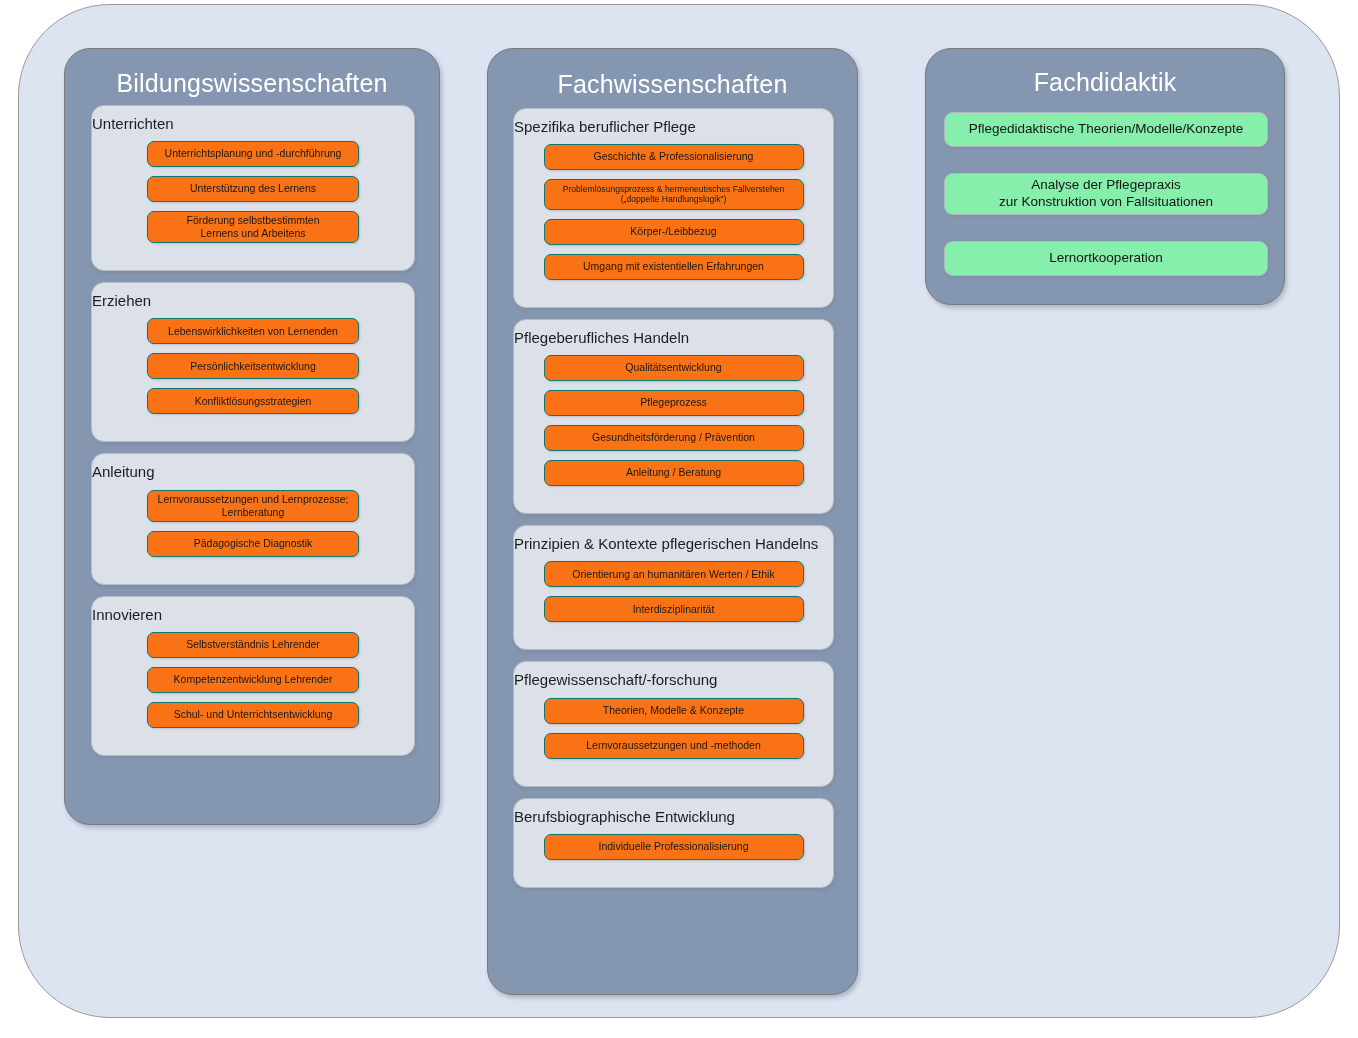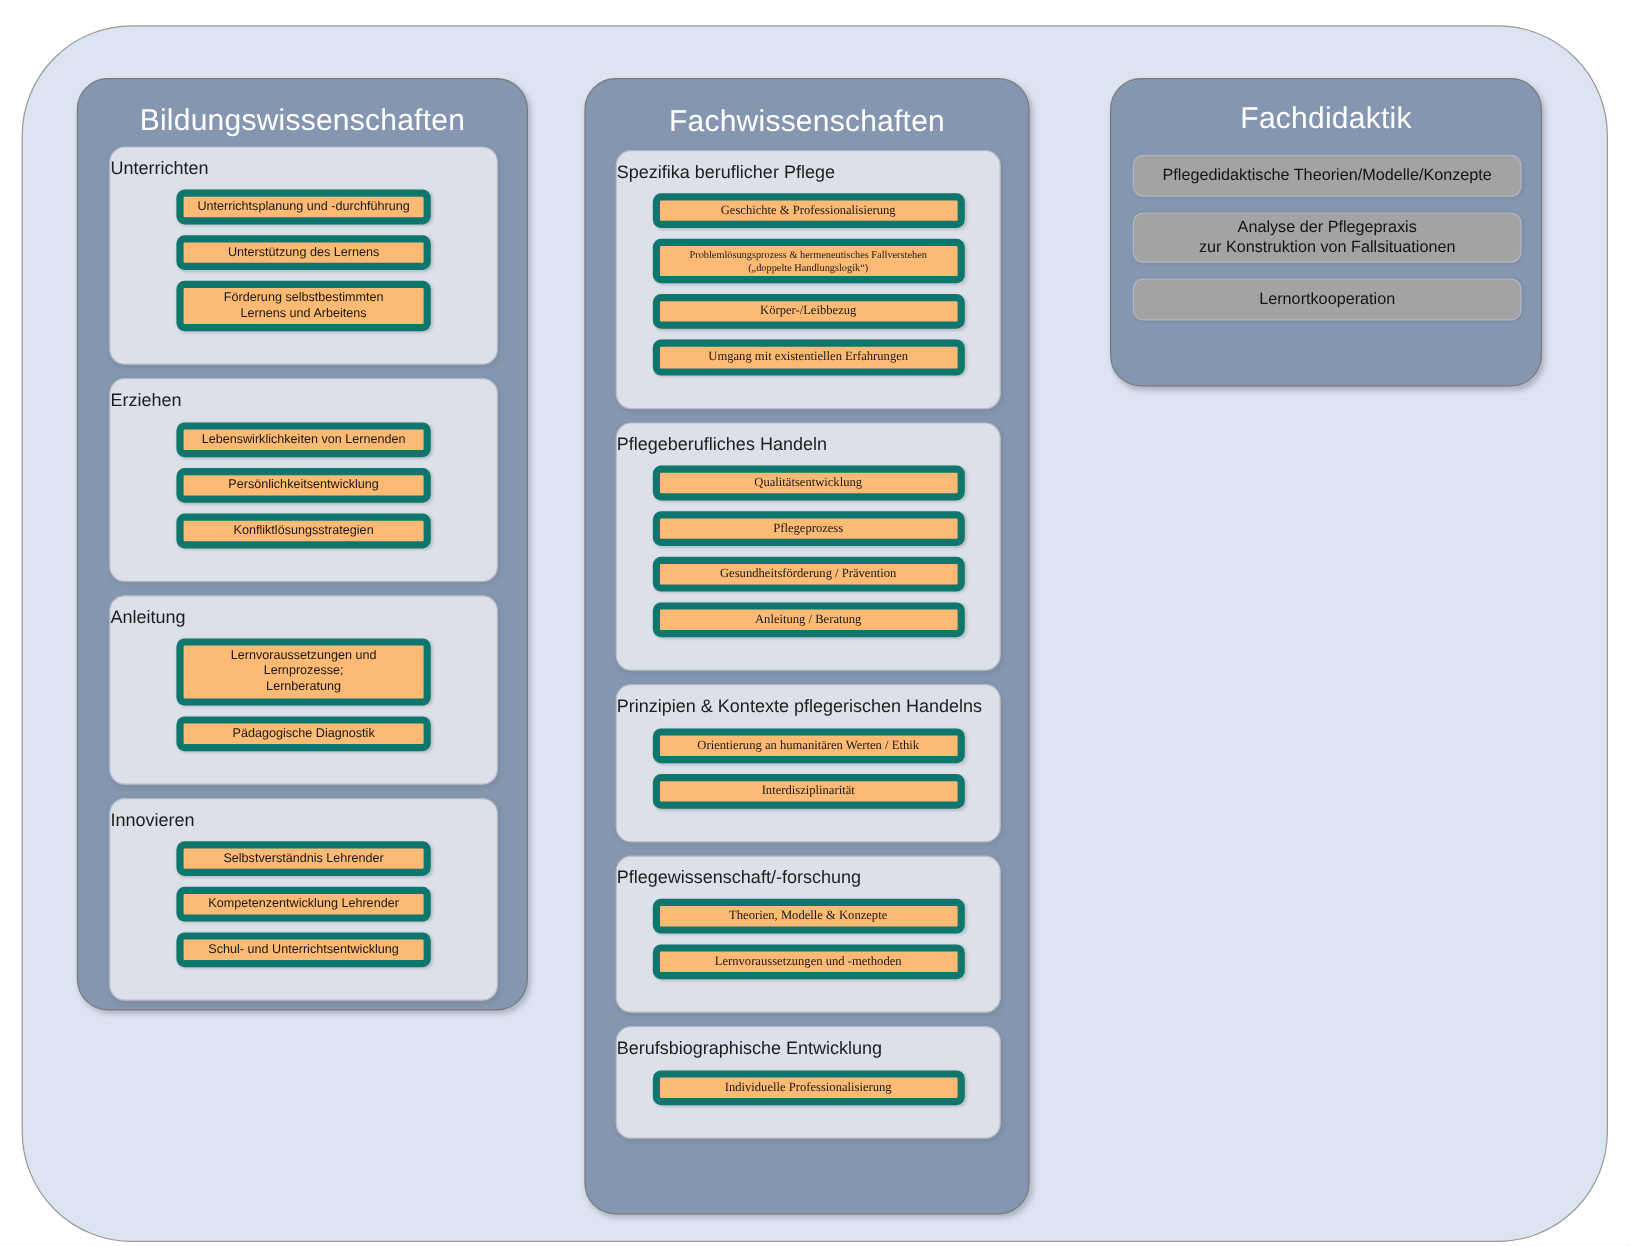--- a/index.html
+++ b/index.html
@@ -12,21 +12,21 @@
     height: 1038px;
     font-family: "Liberation Sans", sans-serif;
     overflow: hidden;
     position: relative;
   }
 
   
   #canvas {
     position: absolute;
     left: 0;
-    top: 17px;
+    top: 0;
     width: 1358px;
     height: 886px;
   }
 
   .outer-frame {
     position: absolute;
     left: 18px;
     top: 4px;
     width: 1322px;
     height: 1014px;
@@ -77,22 +77,22 @@
     font-size: 15px;
     color: #1d1d1d;
     font-weight: 400;
     line-height: 1.15;
     margin-bottom: 9px;
     user-select: none;
   }
 
   
   .item {
-    background: #fdba74;
-    border: 6px solid #0f766e;
+    background: #f97316;
+    border: 1px solid #0f766e;
     border-radius: 7px;
     box-sizing: border-box;
     margin: 0 auto 9px auto;
     font-size: 10.5px;
     color: #181818;
     text-align: center;
     display: flex;
     align-items: center;
     justify-content: center;
     line-height: 1.25;
@@ -105,33 +105,33 @@
 
   
   #col-bildung .groups { padding: 0 26px; margin-top: 7px; }
   #col-bildung .group-box { width: 324px; }
   #col-bildung .item { width: 212px; min-height: 26px; }
   #col-bildung .item.two-line { min-height: 32px; }
 
   
   #col-fach .groups { padding: 0 25px; margin-top: 9px; }
   #col-fach .group-box { width: 321px; }
-  #col-fach .item { width: 260px; min-height: 26px; font-family: Liberation Serif, serif; }
+  #col-fach .item { width: 260px; min-height: 26px; }
   #col-fach .item.two-line { min-height: 31px; font-size: 8.6px; }
 
   
   #col-didak .direct-items { padding: 0 18px; margin-top: 15px; }
   #col-didak .item {
-    background: #a3a3a3;
+    background: #86efac;
     border: 1px solid #b2b9c4;
     border-radius: 9px;
     width: 324px;
     min-height: 35px;
     font-size: 13.5px;
-    margin-bottom: 13px;
+    margin-bottom: 26px;
     color: #141414;
   }
   #col-didak .item.two-line { min-height: 42px; }
 </style>
 </head>
 <body>
 
 <div id="canvas">
 
   <div class="outer-frame"></div>

